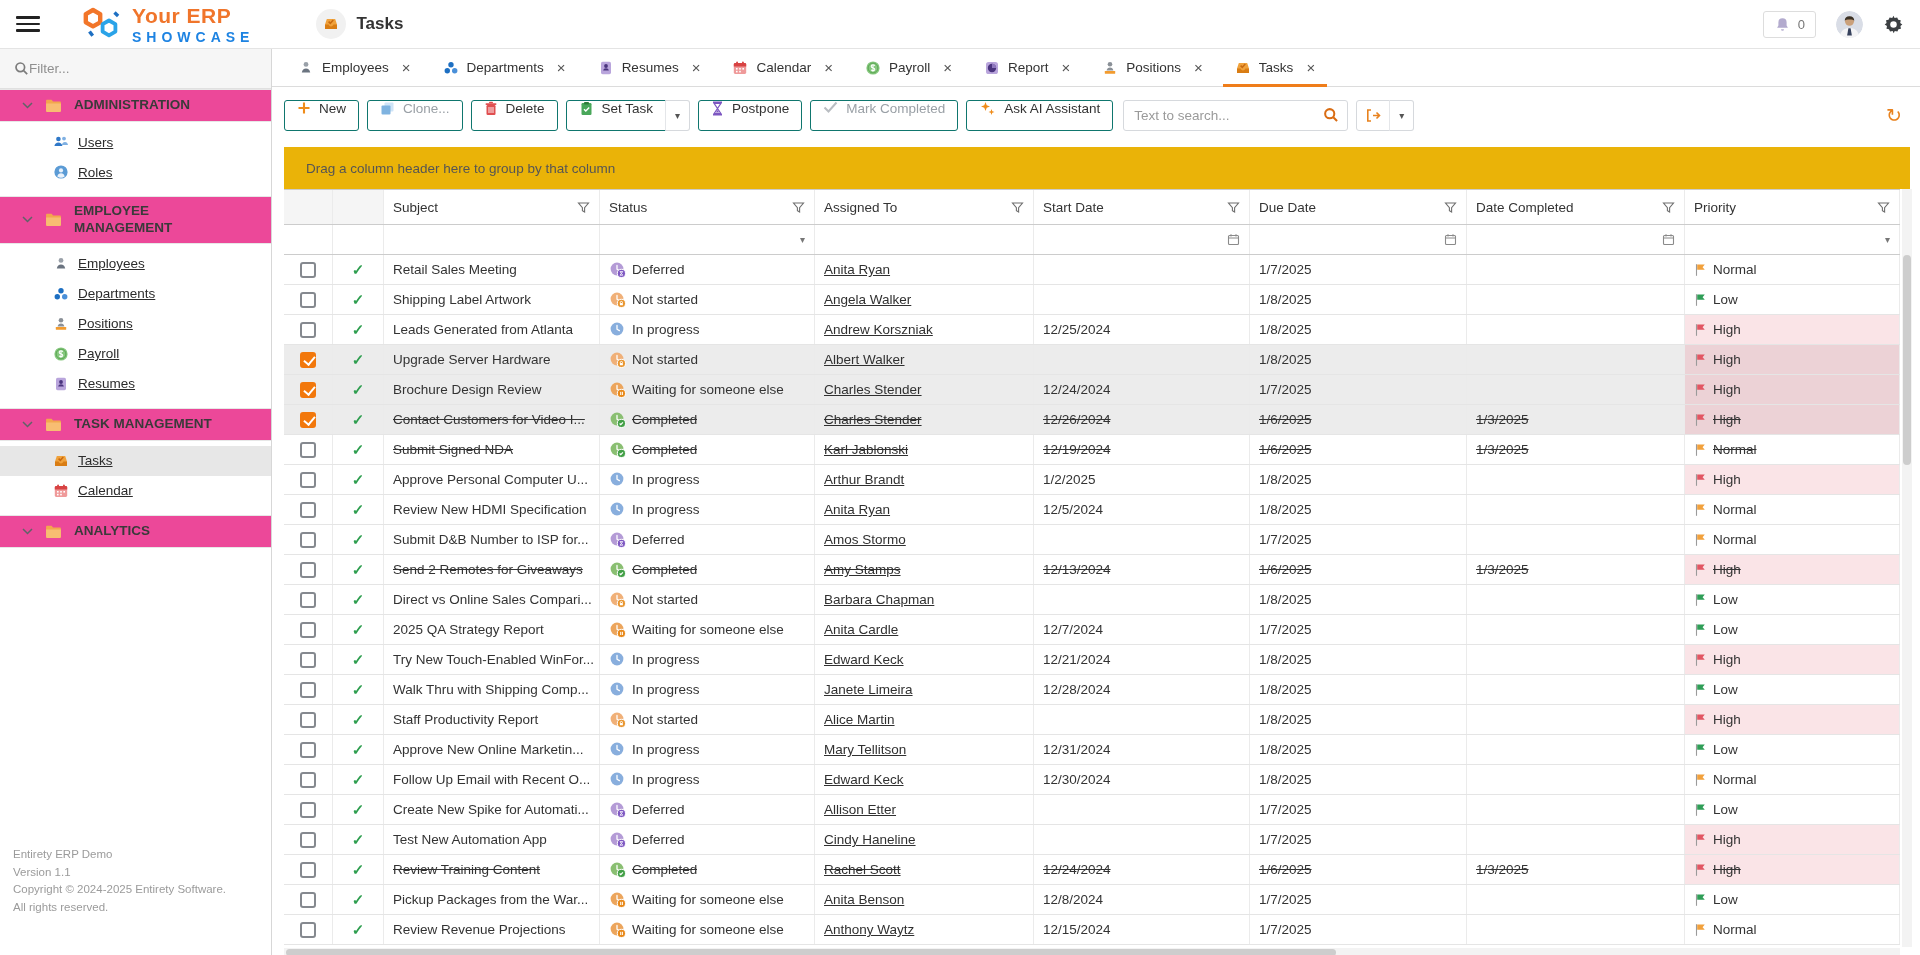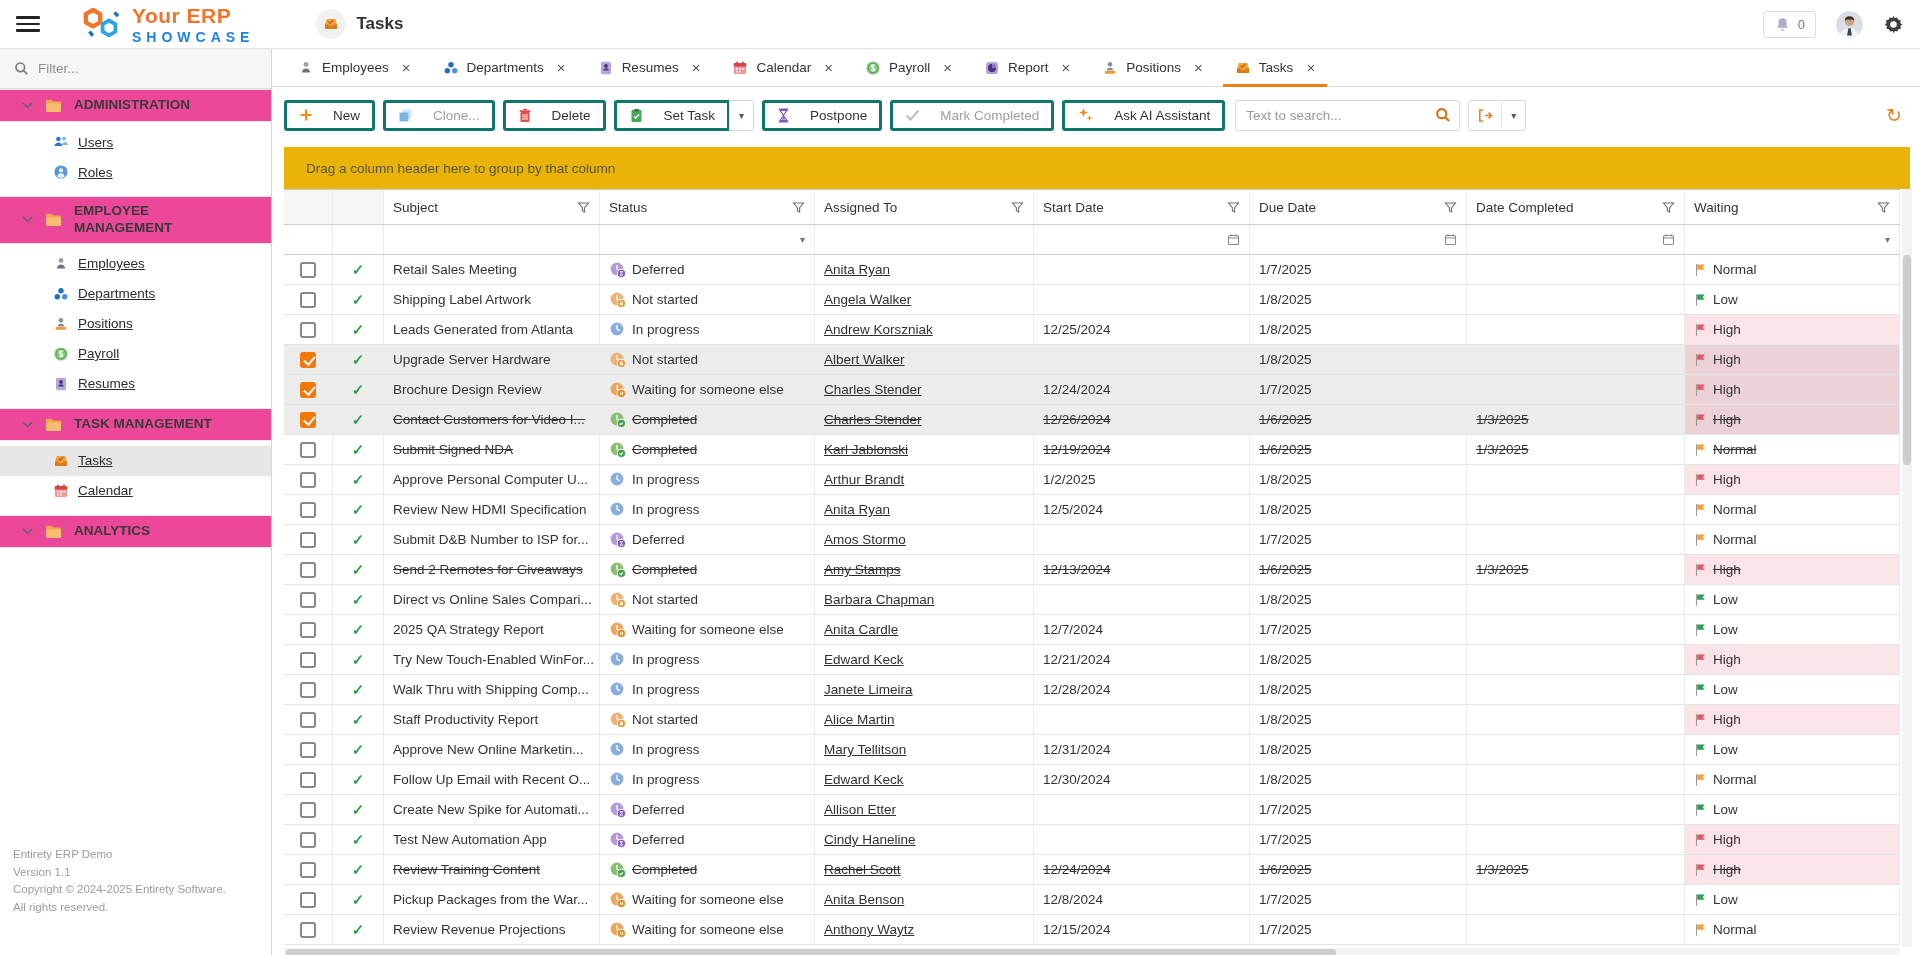--- a/index.html
+++ b/index.html
@@ -26,21 +26,21 @@
   .avatar { width:27px; height:27px; border-radius:50%; overflow:hidden; margin:0 20px; cursor:pointer; }
   .gearbtn { cursor:pointer; display:flex; align-items:center; }
 
   
   .app-body { display:flex; height:906px; }
 
   
   .sidebar { width:272px; min-width:272px; background:#fff; border-right:1px solid #d7d7d7;
     display:flex; flex-direction:column; position:relative; }
   .filter-box { height:40px; background:#f6f6f6; border-bottom:1px solid #e0e0e0;
-    display:flex; align-items:center; padding:0 14px; gap:9px; }
+    display:flex; align-items:center; padding:0 14px; }
   .filter-box input { border:0; outline:0; background:transparent; font-size:13.5px;
     color:#444; width:100%; font-family:inherit; }
   .filter-box input::placeholder { color:#8f8f8f; }
   .nav { flex:1; overflow:hidden; }
   .sec-hdr { min-height:33px; background:#ec4899; border-top:1px solid #e7e7e7;
     border-bottom:1px solid #e7e7e7; display:flex; align-items:center; gap:12px;
     padding:6px 19px 6px 22px; cursor:pointer; }
   .sec-hdr .lbl { font-size:13.5px; font-weight:bold; color:#3a3a3a; width:158px; line-height:1.25; }
   .sec-items { padding:5px 0 9px 0; }
   .sb-item { height:30px; display:flex; align-items:center; gap:9px; padding-left:53px;
@@ -55,22 +55,22 @@
   .tabbar { height:38px; border-bottom:1px solid #dcdcdc; display:flex; align-items:stretch;
     padding-left:10px; }
   .tab { display:flex; align-items:center; gap:8px; padding:0 16px; font-size:13.5px;
     color:#333; position:relative; cursor:pointer; white-space:nowrap; }
   .tab .x { color:#555; font-size:15px; margin-left:5px; }
   .tab.active::after { content:''; position:absolute; left:4px; right:4px; bottom:-1px;
     height:3px; background:#ef7d1a; }
 
   .toolbar { height:56px; display:flex; align-items:center; padding:0 12px; gap:8px; }
   .tb-buttons { display:flex; align-items:center; gap:8px; }
-  .btn { height:31px; display:inline-flex; align-items:center; gap:20px; padding:0 12px;
-    border:3px solid #0f766e; border-radius:3px; background:#fff; font-size:13.5px;
+  .btn { height:31px; display:inline-flex; align-items:flex-start; gap:8px; padding:0 12px;
+    border:1px solid #0f766e; border-radius:3px; background:#fff; font-size:13.5px;
     color:#333; cursor:pointer; white-space:nowrap; }
   .btn.disabled { color:#9aa0a6; cursor:default; }
   .split { display:flex; }
   .split .btn { border-radius:3px 0 0 3px; }
   .caret-seg { width:25px; height:31px; border:1px solid #d6d9dd; border-left:1px solid #e4e6e9;
     border-radius:0 3px 3px 0; background:#fff; display:flex; align-items:center;
     justify-content:center; color:#555; font-size:10px; cursor:pointer; margin-left:-1px; }
   .search { height:31px; border:1px solid #d6d9dd; border-radius:3px; display:flex;
     align-items:center; width:225px; background:#fff; margin-left:2px; }
   .search input { flex:1; border:0; outline:0; padding:0 10px; font-size:13.5px;
@@ -604,21 +604,21 @@
           </div>
           <div class="cell c7">
             <span>Date Completed</span>
             <span class="funnel">
               <svg width="13" height="13" viewBox="0 0 13 13">
                 <path d="M1.5 2h10L7.6 6.6V11L5.4 9.6V6.6z" fill="none" stroke="#6f6f6f" stroke-width="1.1"></path>
               </svg>
             </span>
           </div>
           <div class="cell c8">
-            <span>Waiting</span>
+            <span>Priority</span>
             <span class="funnel">
               <svg width="13" height="13" viewBox="0 0 13 13">
                 <path d="M1.5 2h10L7.6 6.6V11L5.4 9.6V6.6z" fill="none" stroke="#6f6f6f" stroke-width="1.1"></path>
               </svg>
             </span>
           </div>
         </div>
       <div class="gridrow filter-row">
           <div class="cell c0"></div>
           <div class="cell c1"></div>

